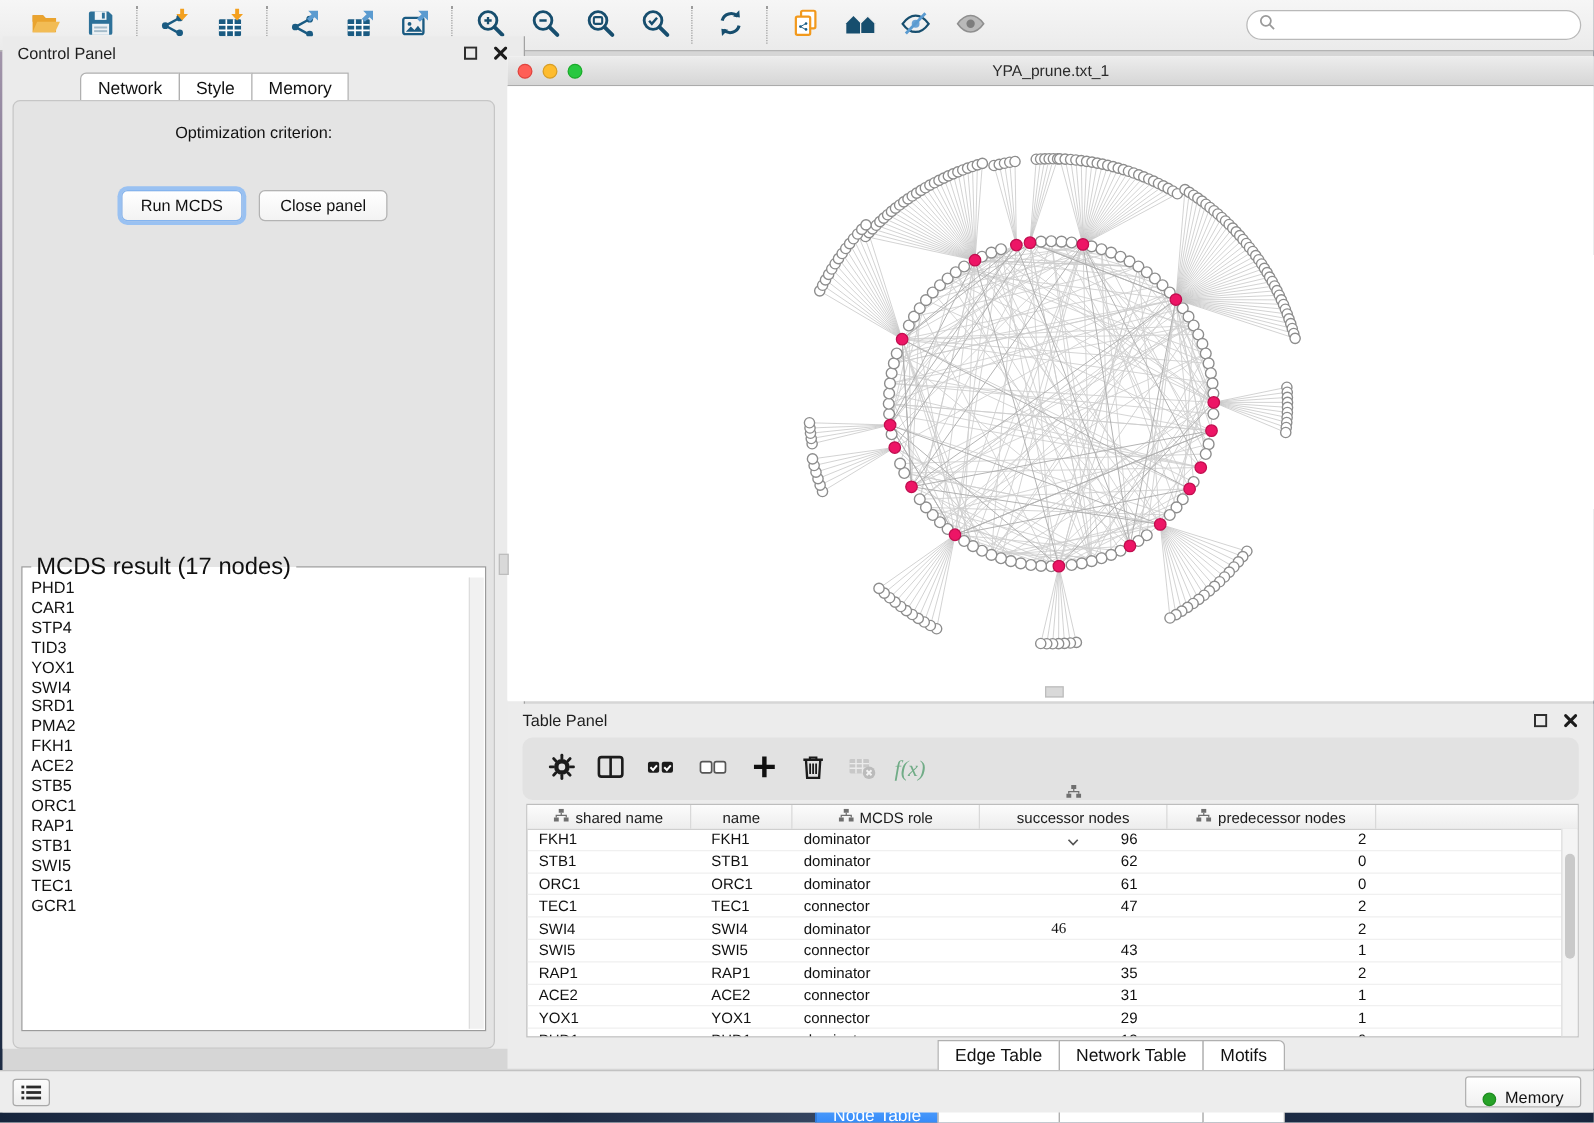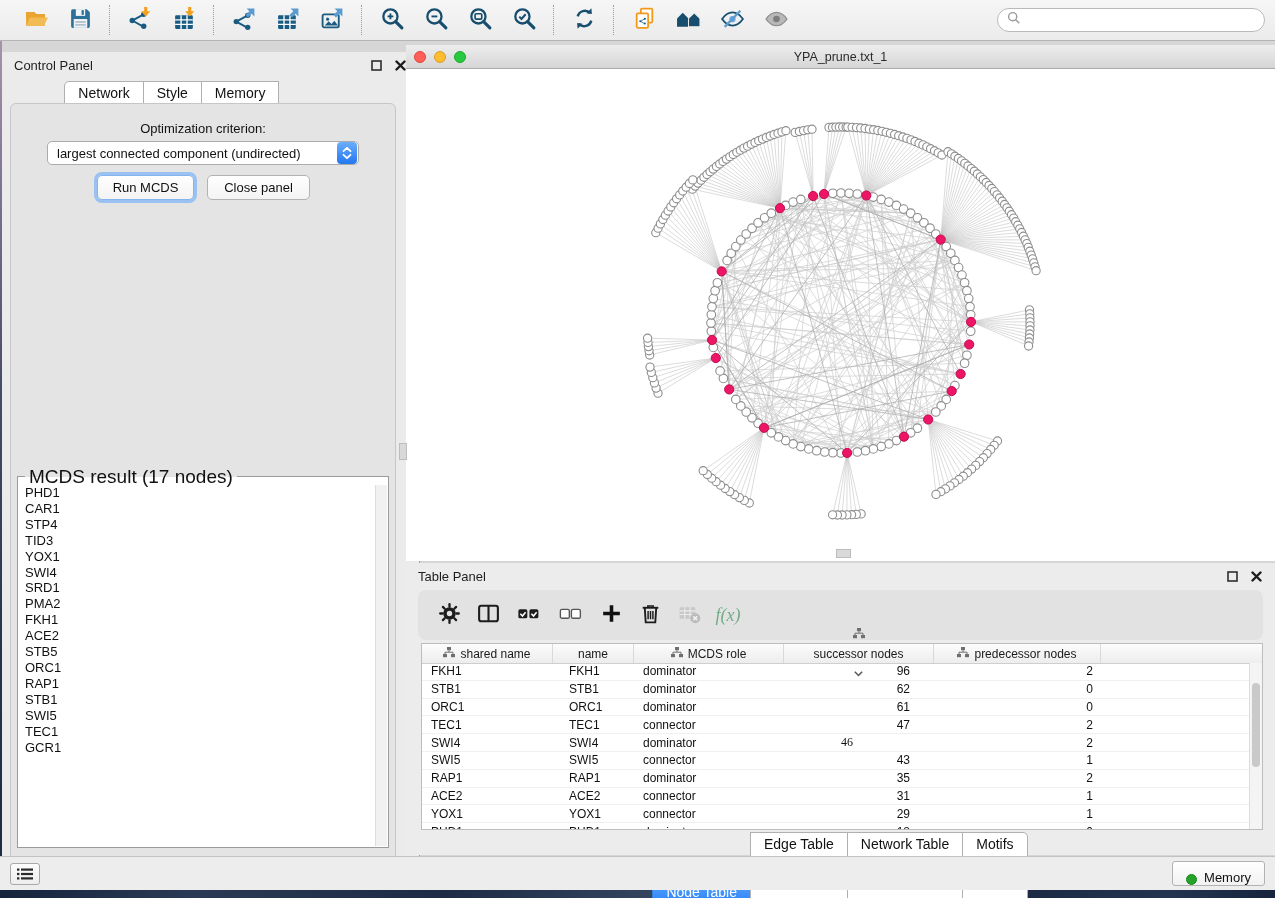--- a/index.html
+++ b/index.html
@@ -15,21 +15,21 @@
   #toolbar{position:absolute;left:0;top:0;width:1275px;height:41px;box-sizing:border-box;
     background:linear-gradient(#f6f6f6,#ebebeb);border-bottom:1px solid #b4b4b4;
     display:flex;align-items:center;padding:0 10px;}
   .tgroup{display:flex;align-items:center;gap:4px;padding:0 6px;}
   .sep{width:1px;height:30px;border-left:1px dotted #9c9c9c;margin:0 3px;}
   .tbtn{width:40px;height:32px;display:flex;align-items:center;justify-content:center;background:transparent;border:none;padding:0;}
   .search-field{margin-left:auto;width:268px;height:24px;border:1px solid #b9b9b9;border-radius:13px;
     background:#fff;display:flex;align-items:center;padding:0 9px;gap:6px;box-sizing:border-box;}
   .search-field input{border:none;outline:none;flex:1;font-size:12px;font-family:"Liberation Sans",sans-serif;background:transparent;}
   
-  #control-panel{position:absolute;left:2px;top:52px;width:418px;height:810px;background:#ebebeb;
+  #control-panel{position:absolute;left:2px;top:29px;width:418px;height:810px;background:#ebebeb;
     border-right:1px solid #a2a2a2;box-sizing:border-box;}
   .panel-head{height:26px;display:flex;align-items:center;padding:0 12px;}
   .panel-title{font-size:13px;color:#1e1e1e;}
   .win-btns{margin-left:auto;display:flex;gap:11px;align-items:center;}
   .win-btn{background:none;border:none;padding:0;width:13px;height:13px;display:flex;align-items:center;justify-content:center;}
   #cp-tabs{position:absolute;left:0;right:8px;top:29px;display:flex;justify-content:center;}
   .tabseg{display:flex;}
   .tab{font-size:14px;padding:3px 13px;background:#fff;border:1px solid #b0b0b0;margin-left:-1px;color:#111;cursor:default;}
   .tab:first-child{border-radius:5px 0 0 5px;}
   .tab:last-child{border-radius:0 5px 5px 0;}
@@ -287,28 +287,20 @@
   <div id="cp-tabs">
       <div class="tabseg">
         <span class="tab">Network</span>
         <span class="tab">Style</span>
         <span class="tab">Memory</span>
         <span class="tab active">MCDS</span>
       </div>
     </div>
   <div id="cp-card">
     <div class="opt-label">Optimization criterion:</div>
-    <div class="dropdown">
-      <span class="dd-text">largest connected component (undirected)</span>
-      <span class="dd-stepper">
-        <svg width="10" height="14" viewBox="0 0 10 14">
-            <path d="M1.5 5.2L5 1.8l3.5 3.4M1.5 8.8L5 12.2l3.5-3.4" fill="none" stroke="#fff" stroke-width="1.8" stroke-linecap="round" stroke-linejoin="round"></path>
-          </svg>
-      </span>
-    </div>
     <button id="run-btn" class="cp-btn">Run MCDS</button>
     <button id="closepanel-btn" class="cp-btn">Close panel</button>
     <div class="fieldset">
       <span class="legend">MCDS result (17 nodes)</span>
       <div class="mcds-list" id="mcds-list">
           <div class="mcds-item">PHD1</div>
           <div class="mcds-item">CAR1</div>
           <div class="mcds-item">STP4</div>
           <div class="mcds-item">TID3</div>
           <div class="mcds-item">YOX1</div>

